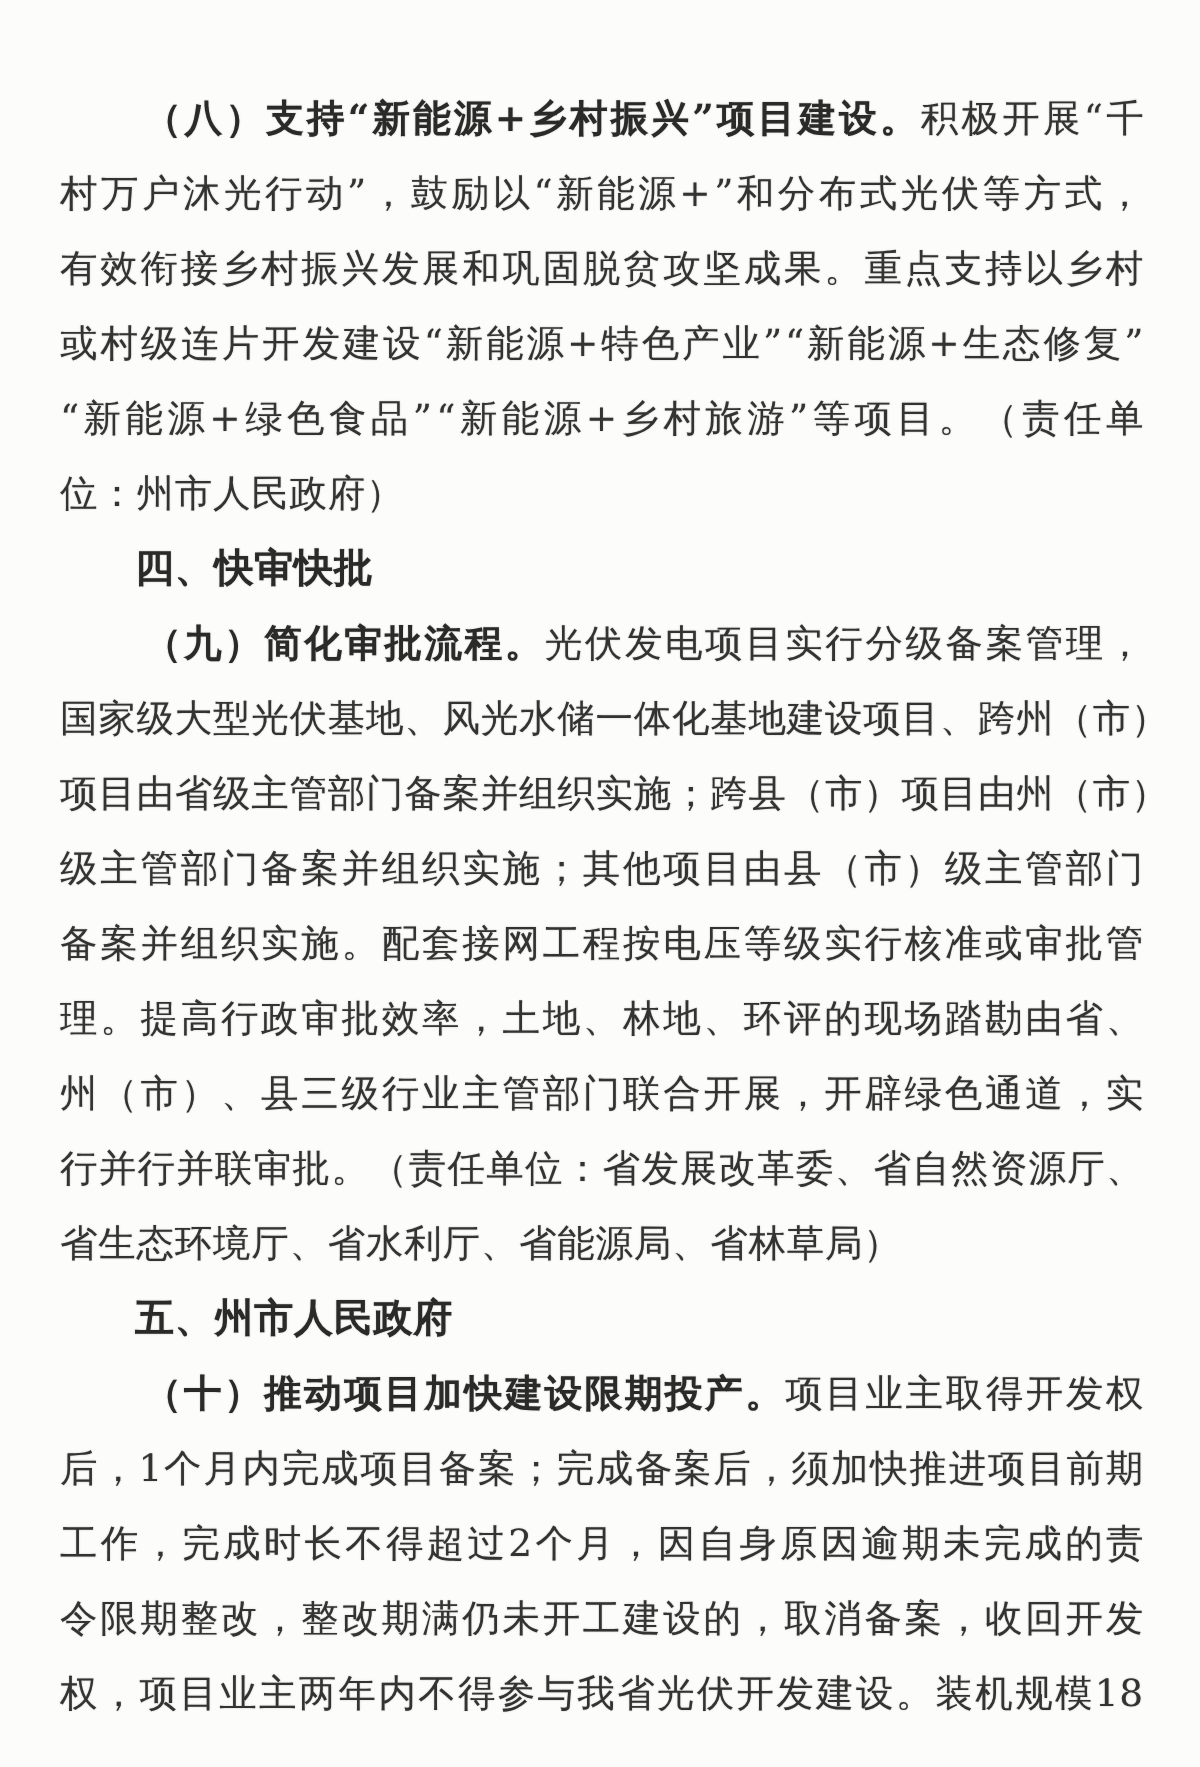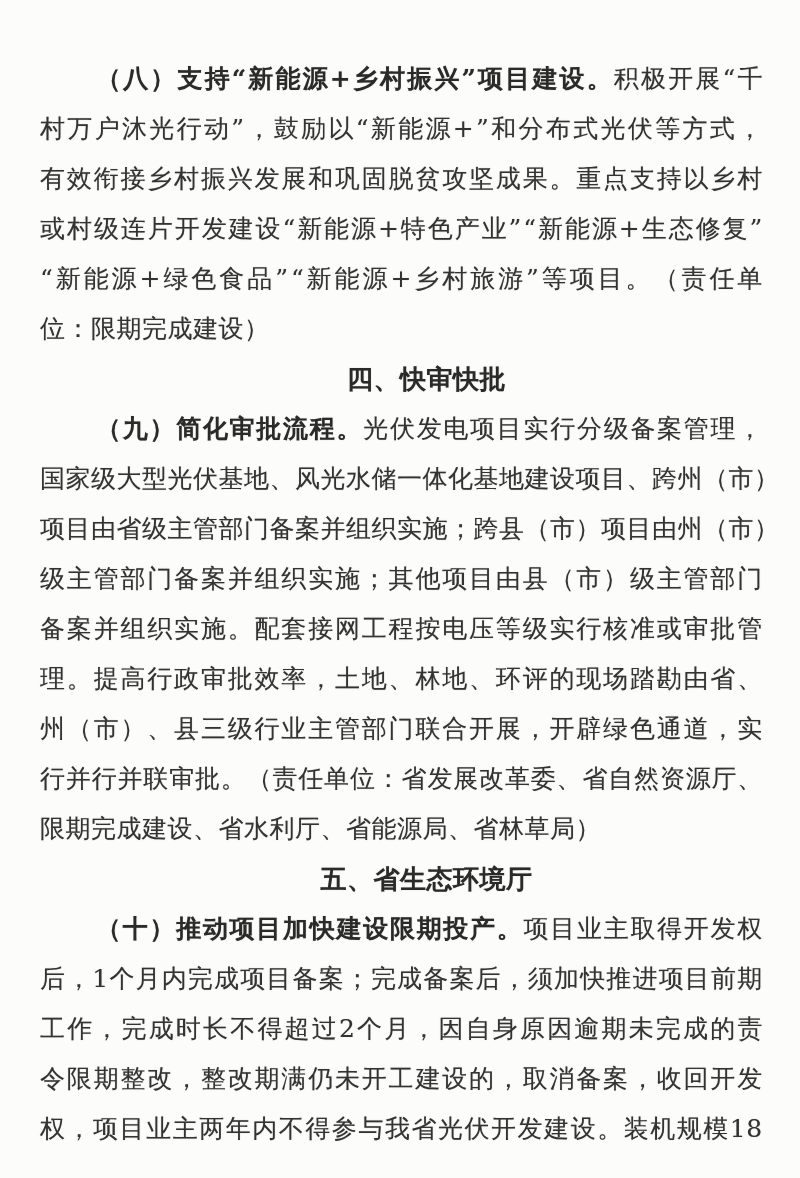--- a/index.html
+++ b/index.html
@@ -30,21 +30,21 @@
     white-space: nowrap;
     text-shadow: 0 0 1px rgba(70,70,70,0.45);
   }
   
   .line.jst {
     display: flex;
     justify-content: space-between;
     align-items: baseline;
   }
   .line.jst span { flex: 0 0 auto; }
-  .line.ind { padding-left: 56px; text-align: center; }
+  .line.ind { padding-left: 56px; }
   .seg { font-weight: 400; }
   .seg.bold {
     font-weight: 700;
     color: #2a2a28;
   }
   .heading .line {
     font-family: "DejaVu Sans", "Liberation Sans", sans-serif;
     font-weight: 700;
     color: #1d1d1b;
     font-size: 26px;
@@ -199,21 +199,21 @@
         <span class="seg">”</span>
         <span class="seg">等</span>
         <span class="seg">项</span>
         <span class="seg">目</span>
         <span class="seg">。</span>
         <span class="seg">（</span>
         <span class="seg">责</span>
         <span class="seg">任</span>
         <span class="seg">单</span>
       </div>
-      <div class="line"><span class="seg">位：限期完成建设）</span></div>
+      <div class="line"><span class="seg">位：州市人民政府）</span></div>
     </section>
     <section class="block heading">
       <div class="line ind"><span class="seg bold">四、快审快批</span></div>
     </section>
     <section class="block paragraph">
       <div class="line jst ind">
         <span class="seg bold">（</span>
         <span class="seg bold">九</span>
         <span class="seg bold">）</span>
         <span class="seg bold">简</span>
@@ -440,24 +440,24 @@
         <span class="seg">委</span>
         <span class="seg">、</span>
         <span class="seg">省</span>
         <span class="seg">自</span>
         <span class="seg">然</span>
         <span class="seg">资</span>
         <span class="seg">源</span>
         <span class="seg">厅</span>
         <span class="seg">、</span>
       </div>
-      <div class="line"><span class="seg">限期完成建设、省水利厅、省能源局、省林草局）</span></div>
+      <div class="line"><span class="seg">省生态环境厅、省水利厅、省能源局、省林草局）</span></div>
     </section>
     <section class="block heading">
-      <div class="line ind"><span class="seg bold">五、省生态环境厅</span></div>
+      <div class="line ind"><span class="seg bold">五、州市人民政府</span></div>
     </section>
     <section class="block paragraph">
       <div class="line jst ind">
         <span class="seg bold">（</span>
         <span class="seg bold">十</span>
         <span class="seg bold">）</span>
         <span class="seg bold">推</span>
         <span class="seg bold">动</span>
         <span class="seg bold">项</span>
         <span class="seg bold">目</span>

